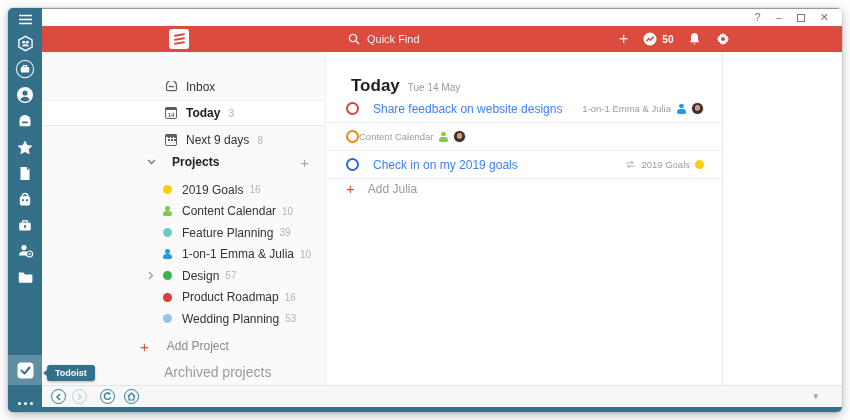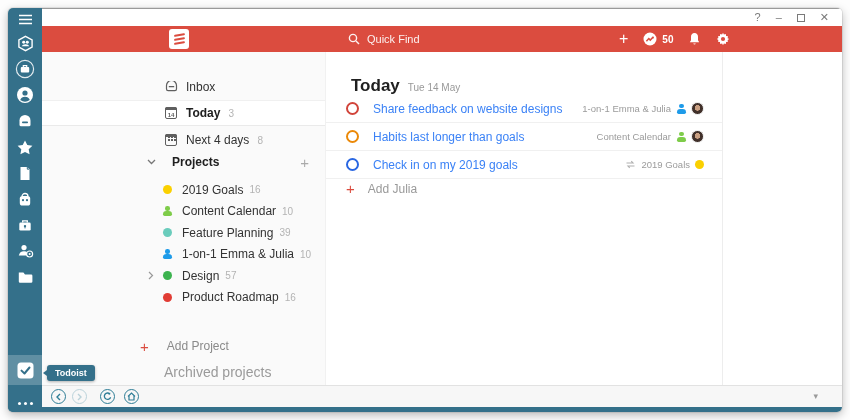--- a/index.html
+++ b/index.html
@@ -292,21 +292,21 @@
               <span class="cal-grid">
                 <i></i>
                 <i></i>
                 <i></i>
                 <i></i>
                 <i></i>
                 <i></i>
               </span>
             </span>
         </span>
-        <span>Next 4 days</span>
+        <span>Next 9 days</span>
         <span class="lp-count">8</span>
       </div>
 
       <div class="lp-row" style="top:97px; font-weight:bold; color:#202020;">
         <span class="lp-icon" style="margin-left:-18px; width:10px;">
           <svg width="9" height="6" viewBox="0 0 9 6">
               <path d="M1 1l3.5 3.5L8 1" fill="none" stroke="#777" stroke-width="1.3"></path>
             </svg>
         </span>
         <span style="margin-left:8px">Projects</span>
@@ -357,20 +357,28 @@
         <span class="proj-name">Design</span>
         <span class="lp-count">57</span>
       </div>
       <div class="lp-row project-row" style="top:234.5px">
         <span class="chev-slot"></span>
         <span class="proj-icon">
             <span class="dot" style="background-color: rgb(225, 60, 52);"></span>
           </span>
         <span class="proj-name">Product Roadmap</span>
         <span class="lp-count">16</span>
+      </div>
+      <div class="lp-row project-row" style="top:256px">
+        <span class="chev-slot"></span>
+        <span class="proj-icon">
+            <span class="dot" style="background-color: rgb(147, 197, 234);"></span>
+          </span>
+        <span class="proj-name">Wedding Planning</span>
+        <span class="lp-count">53</span>
       </div>
 
       <div class="lp-row add-row" style="top:281px">
         <span class="add-plus">+</span>
         <span>Add Project</span>
       </div>
 
       <div class="archived">Archived projects</div>
     </div>
 
@@ -385,21 +393,20 @@
         <span class="task-title">Share feedback on website designs</span>
         <span class="task-meta">
           <span>1-on-1 Emma &amp; Julia</span>
           <span class="person" style="color: rgb(30, 155, 233);"></span>
           <span class="avatar"></span>
         </span>
       </div>
 
       <div class="task-row" style="top:71px">
         <span class="task-circle" style="border-color: rgb(235, 137, 9);"></span>
-        <span class="task-title">Habits last longer than goals</span>
         <span class="task-meta">
           <span>Content Calendar</span>
           <span class="person" style="color: rgb(126, 204, 73);"></span>
           <span class="avatar"></span>
         </span>
       </div>
 
       <div class="task-row" style="top:99px">
         <span class="task-circle" style="border-color: rgb(42, 103, 226);"></span>
         <span class="task-title">Check in on my 2019 goals</span>

